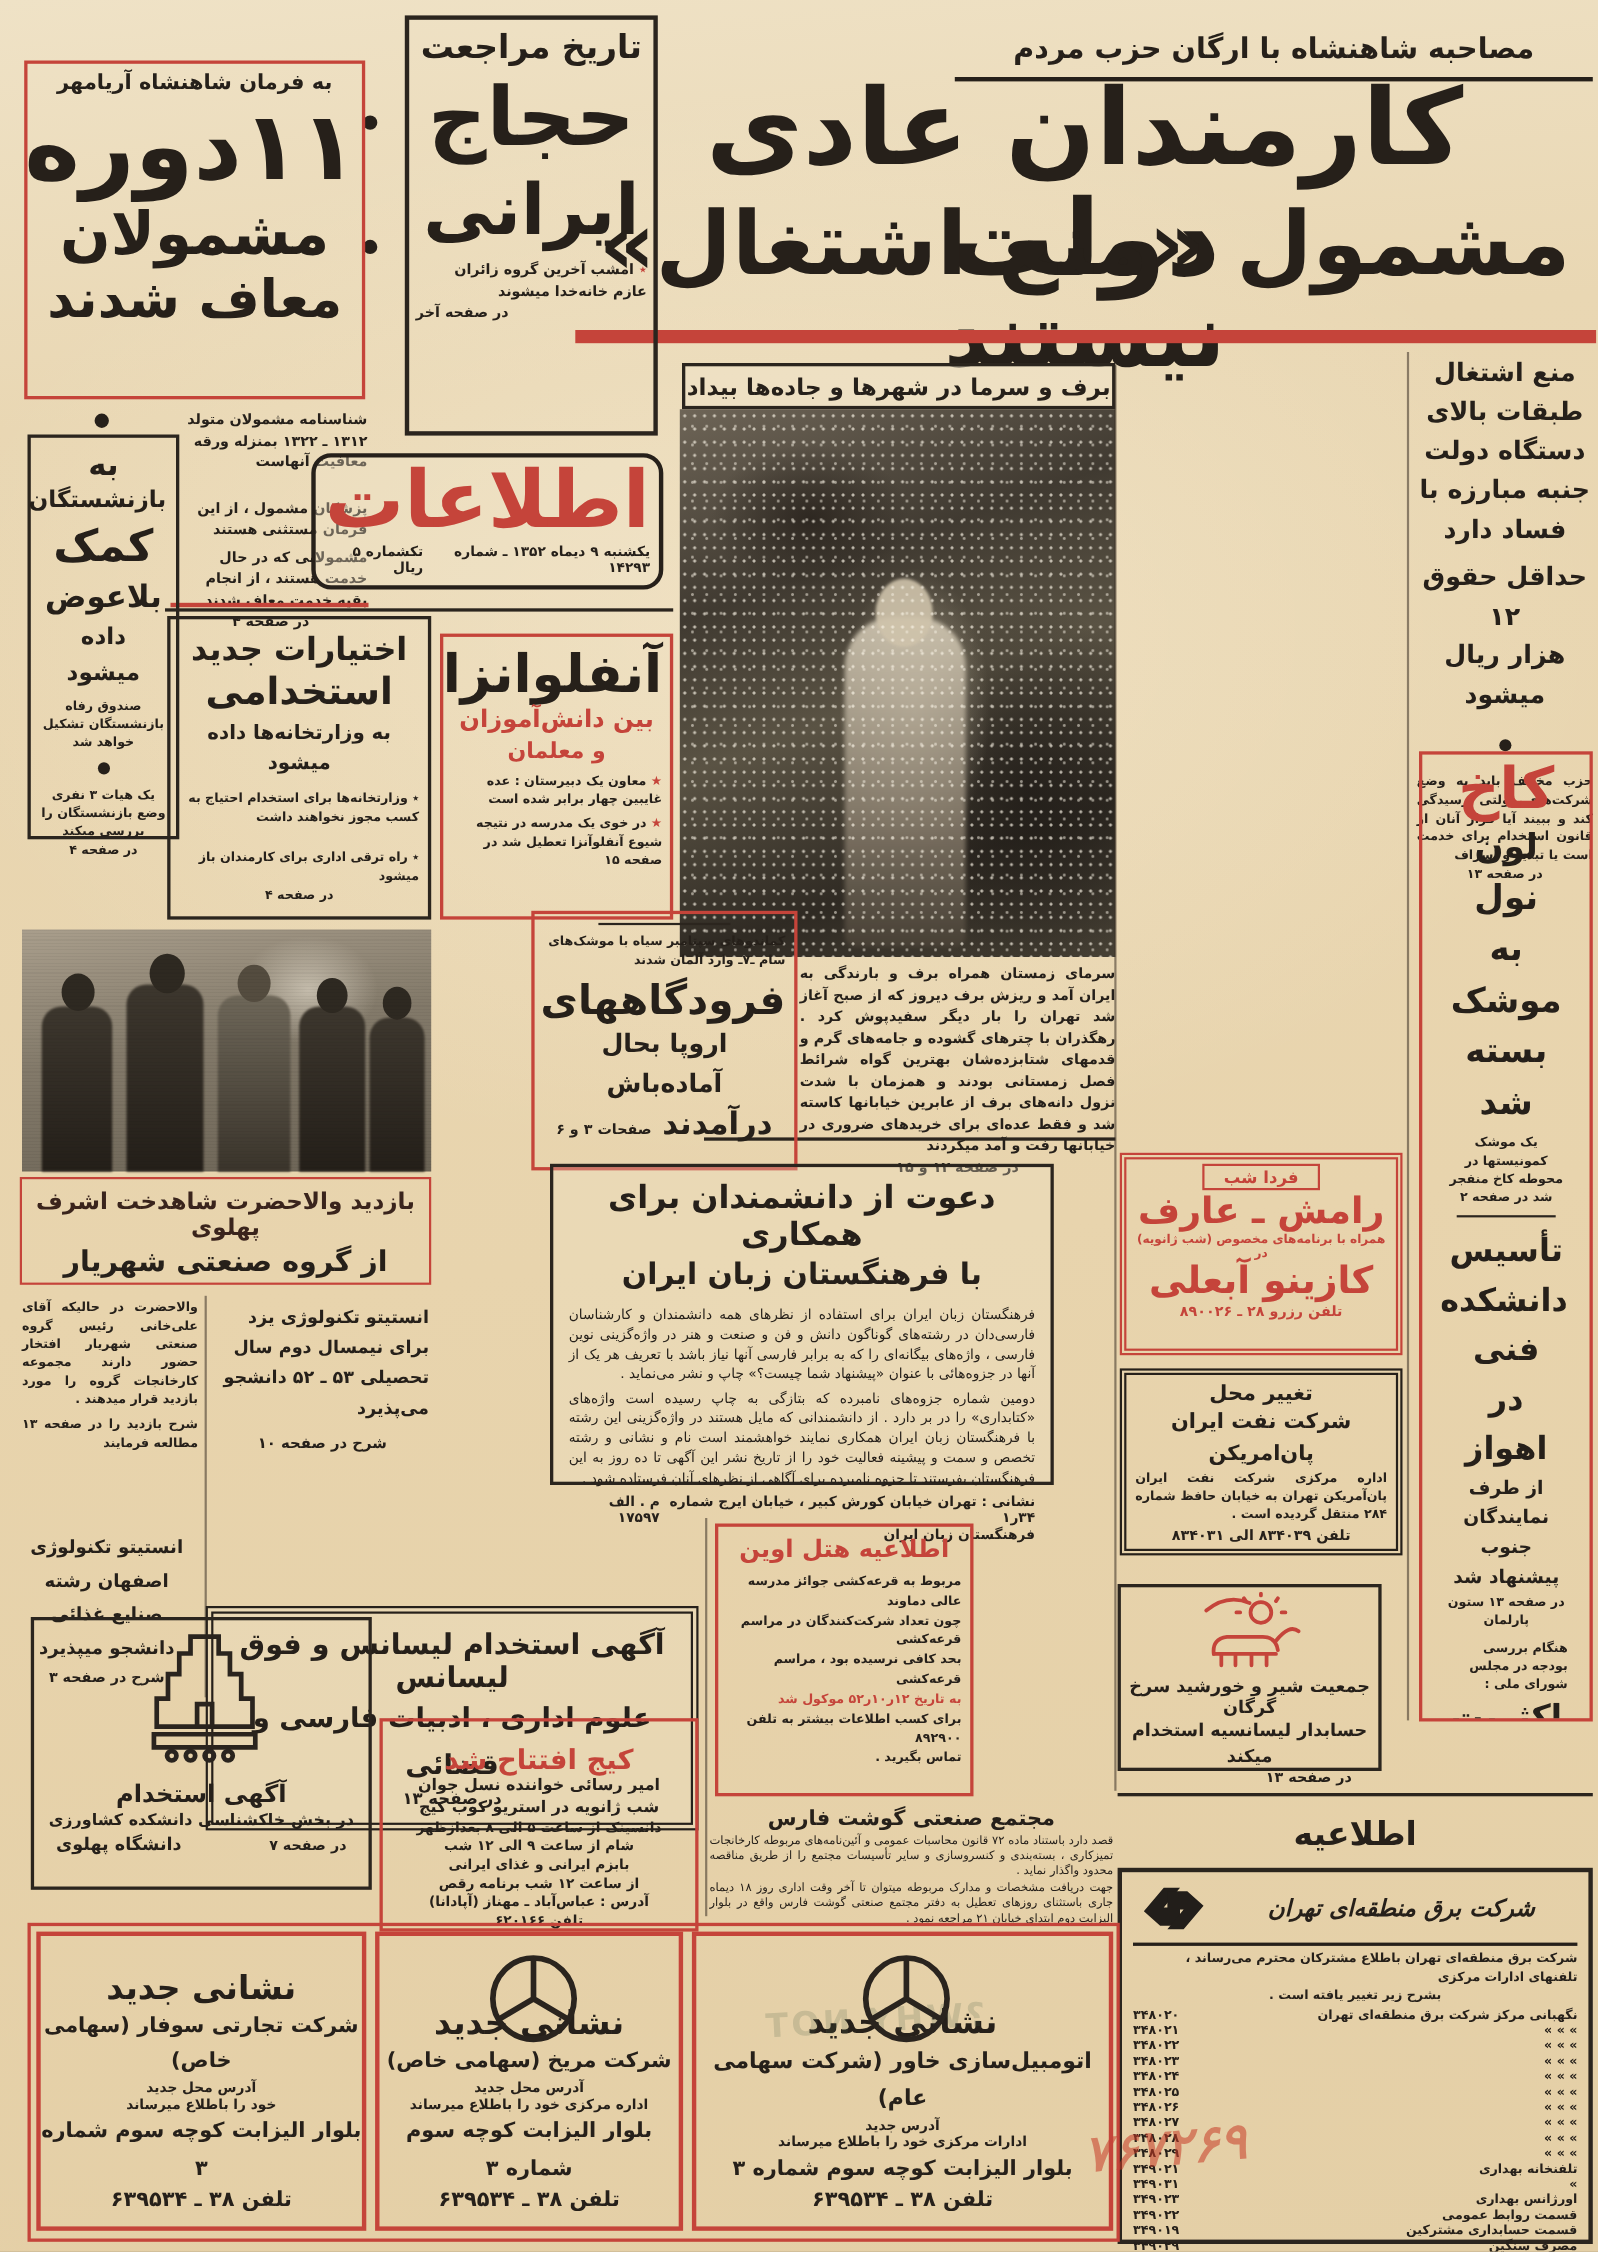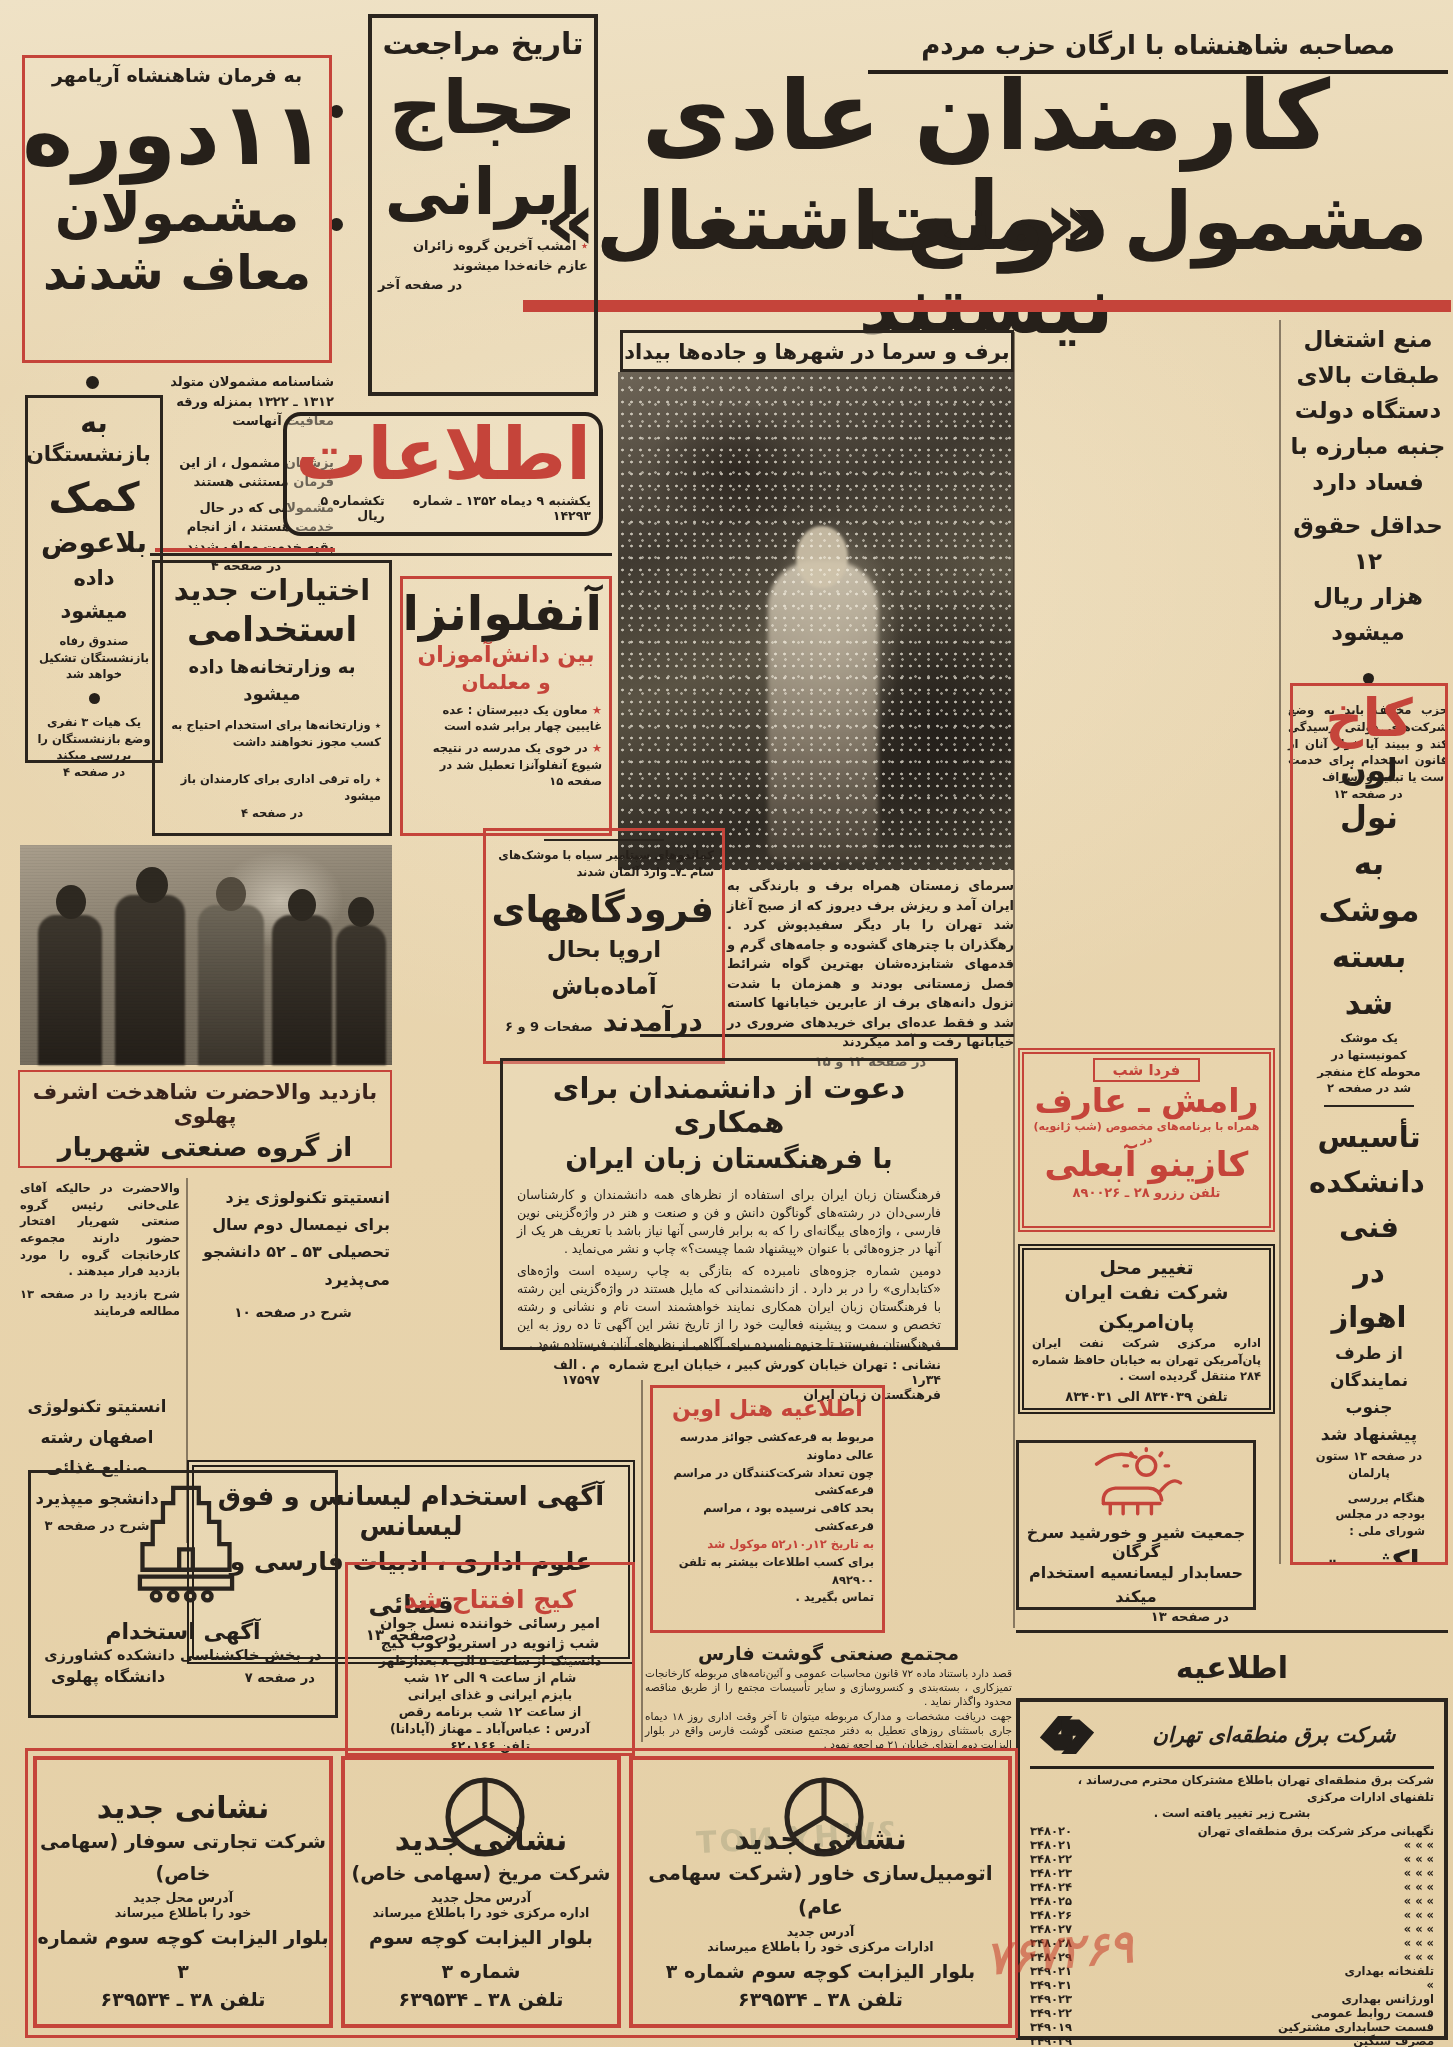--- a/index.html
+++ b/index.html
@@ -136,21 +136,21 @@
   </div>
   <div class="hrl" style="left:640px;top:1034px;width:374px;height:3px"></div>
 
   <div class="blk rbox" style="left:483px;top:828px;width:242px;height:236px;padding:8px 8px">
     <div class="hrl" style="position:static;width:120px;height:2px;margin:0 auto 6px"></div>
     <div class="tiny b">کماندوهای سپتامبر سیاه با موشک‌های سام ـ۷ـ وارد آلمان شدند</div>
     <div class="b c" style="font-size:37px;margin-top:8px">فرودگاههای</div>
     <div class="b c" style="font-size:23px;line-height:1.6">اروپا بحال آماده‌باش</div>
     <div class="b c" style="font-size:28px">
       <span>درآمدند</span>
-      <span style="font-size:13px">صفحات 9 و ۶</span>
+      <span style="font-size:13px">صفحات ۳ و ۶</span>
     </div>
   </div>
 
   <div class="blk photo-ppl" style="left:20px;top:845px;width:372px;height:220px">
     <div class="sil" style="left:18px;width:64px;height:150px"></div>
       <div class="hd" style="left:36px;top:40px;width:30px;height:34px"></div>
     <div class="sil" style="left:95px;width:70px;height:170px"></div>
       <div class="hd" style="left:116px;top:22px;width: 32px;height:36px"></div>
     <div class="sil" style="left:178px;width:66px;height:160px;background:linear-gradient(#6e6759,#3a342b)"></div>
       <div class="hd" style="left:196px;top:32px;width:30px;height:34px;background:#544c3f"></div>

